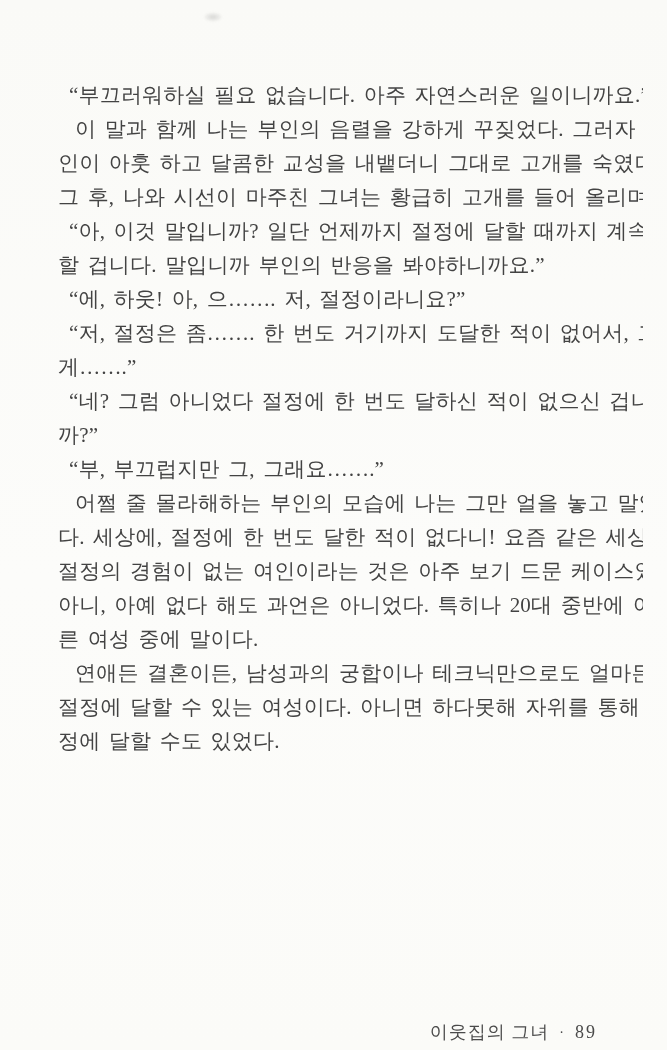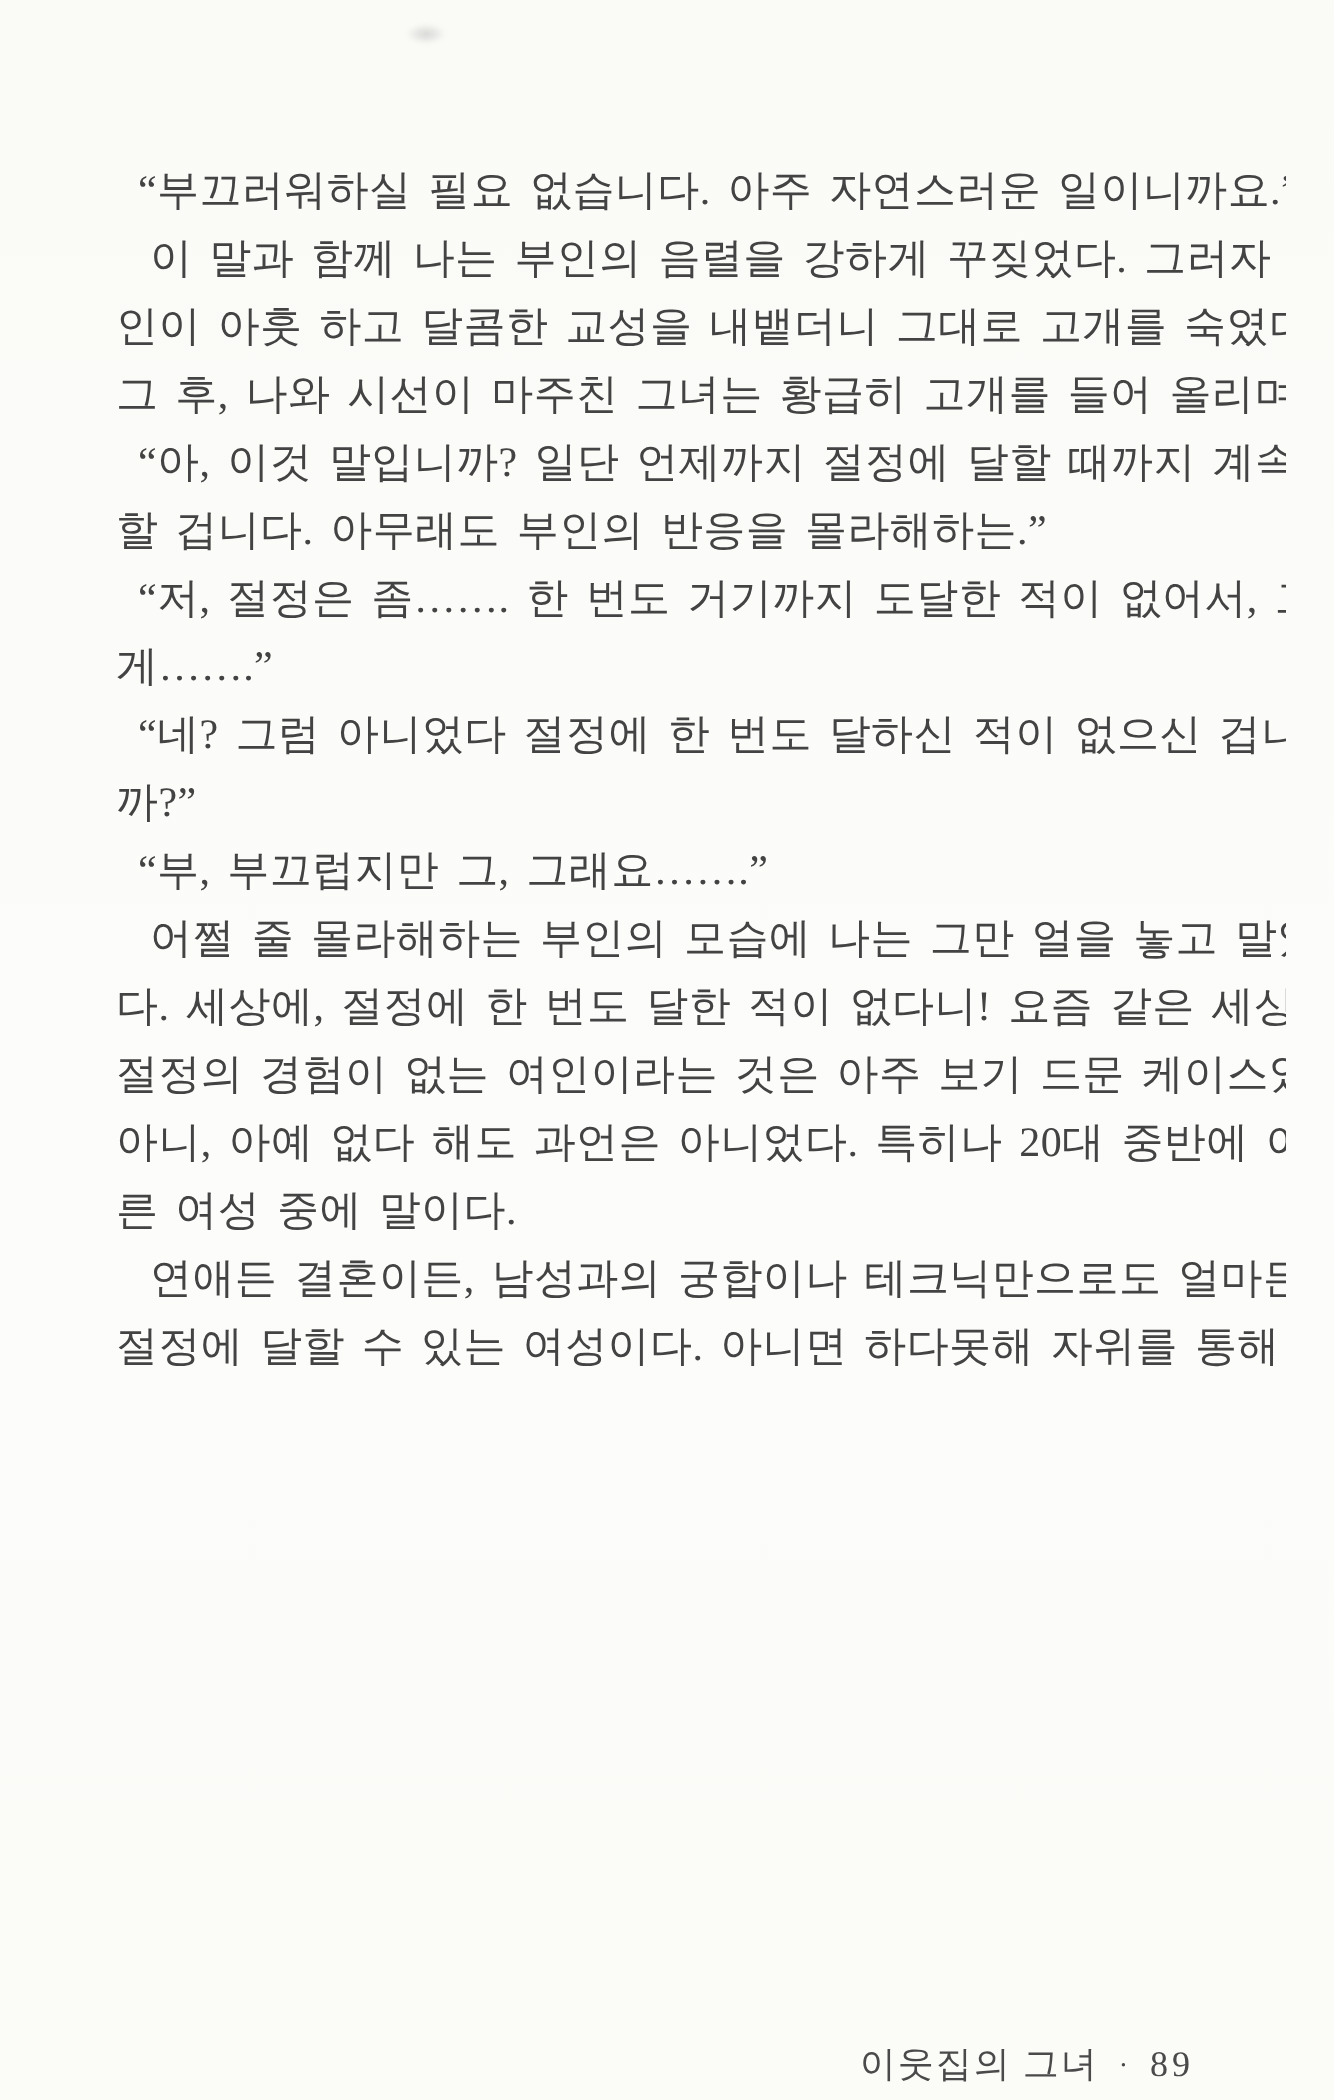--- a/index.html
+++ b/index.html
@@ -74,31 +74,33 @@
 
 <div class="page">
   <div class="smudge"></div>
 
   <main class="text">
     <div class="ln indq">“부끄러워하실 필요 없습니다. 아주 자연스러운 일이니까요.”</div>
     <div class="ln ind j">이 말과 함께 나는 부인의 음렬을 강하게 꾸짖었다. 그러자 부</div>
     <div class="ln j">인이 아훗 하고 달콤한 교성을 내뱉더니 그대로 고개를 숙였다.</div>
     <div class="ln j">그 후, 나와 시선이 마주친 그녀는 황급히 고개를 들어 올리며</div>
     <div class="ln indq j">“아, 이것 말입니까? 일단 언제까지 절정에 달할 때까지 계속</div>
-    <div class="ln">할 겁니다. 아무래도 부인의 반응을 몰라해하는.”</div>
+    <div class="ln">할 겁니다. 말입니까 부인의 반응을 봐야하니까요.”</div>
+    <div class="ln indq">“에, 하웃! 아, 으……. 저, 절정이라니요?”</div>
     <div class="ln indq j">“저, 절정은 좀……. 한 번도 거기까지 도달한 적이 없어서, 그</div>
     <div class="ln">게…….”</div>
     <div class="ln indq j">“네? 그럼 아니었다 절정에 한 번도 달하신 적이 없으신 겁니</div>
     <div class="ln">까?”</div>
     <div class="ln indq">“부, 부끄럽지만 그, 그래요…….”</div>
     <div class="ln ind j">어쩔 줄 몰라해하는 부인의 모습에 나는 그만 얼을 놓고 말았</div>
     <div class="ln j">다. 세상에, 절정에 한 번도 달한 적이 없다니! 요즘 같은 세상에</div>
     <div class="ln j">절정의 경험이 없는 여인이라는 것은 아주 보기 드문 케이스였다.</div>
     <div class="ln j">아니, 아예 없다 해도 과언은 아니었다. 특히나 20대 중반에 이</div>
     <div class="ln">른 여성 중에 말이다.</div>
     <div class="ln ind j">연애든 결혼이든, 남성과의 궁합이나 테크닉만으로도 얼마든지</div>
     <div class="ln j">절정에 달할 수 있는 여성이다. 아니면 하다못해 자위를 통해 절</div>
+    <div class="ln">정에 달할 수도 있었다.</div>
   </main>
 
   <div class="footer">
     <span>이웃집의 그녀</span><span class="sep">·</span><span class="num">89</span>
   </div>
 </div>
 
 </body></html>

